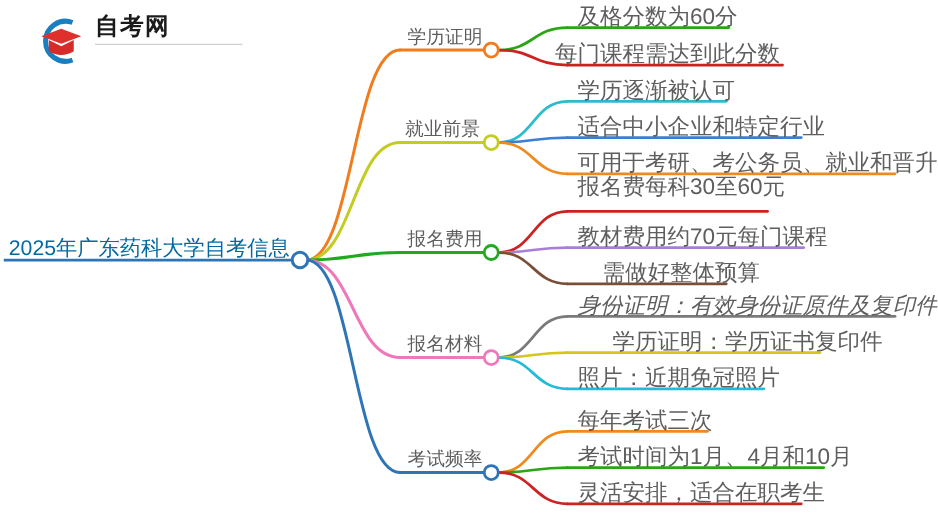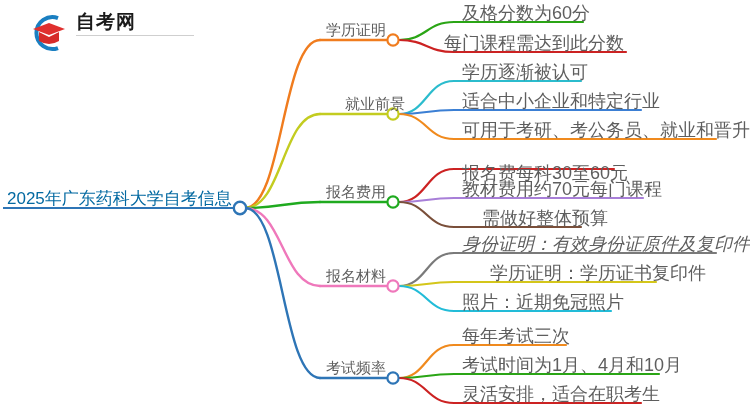--- a/index.html
+++ b/index.html
@@ -144,26 +144,26 @@
       <line x1="454" y1="403" x2="641" y2="403" stroke="#cc2222" stroke-width="2.2" stroke-linecap="round"></line>
       <circle cx="393" cy="378" r="5.6" fill="#ffffff" stroke="#2e75b6" stroke-width="2.2"></circle>
       <circle cx="240" cy="208" r="6.2" fill="#ffffff" stroke="#2e75b6" stroke-width="2.4"></circle>
     </svg>
 
   <div id="labels">
       <div class="node-label root-label" style="left: 7px; top: 190px;">2025年广东药科大学自考信息</div>
       <div class="node-label branch-label" style="left: 326px; top: 22px;">学历证明</div>
       <div class="node-label leaf-label" style="left: 462px; top: 4px;">及格分数为60分</div>
       <div class="node-label leaf-label" style="left: 444px; top: 34px;">每门课程需达到此分数</div>
-      <div class="node-label branch-label" style="left: 345px; top: 96px;">就业前景</div>
+      <div class="node-label branch-label" style="left: 324px; top: 96px;">就业前景</div>
       <div class="node-label leaf-label" style="left: 462px; top: 63px;">学历逐渐被认可</div>
       <div class="node-label leaf-label" style="left: 462px; top: 92px;">适合中小企业和特定行业</div>
       <div class="node-label leaf-label" style="left: 462px; top: 121px;">可用于考研、考公务员、就业和晋升</div>
       <div class="node-label branch-label" style="left: 326px; top: 184px;">报名费用</div>
-      <div class="node-label leaf-label" style="left: 462px; top: 164px;">报名费每科30至60元</div>
+      <div class="node-label leaf-label" style="left: 462px; top: 140px;">报名费每科30至60元</div>
       <div class="node-label leaf-label" style="left: 462px; top: 180px;">教材费用约70元每门课程</div>
       <div class="node-label leaf-label" style="left: 462px; top: 209px; margin-left: 20px;">需做好整体预算</div>
       <div class="node-label branch-label" style="left: 326px; top: 268px;">报名材料</div>
       <div class="node-label leaf-label" style="left: 462px; top: 235px; font-style: italic;">身份证明：有效身份证原件及复印件</div>
       <div class="node-label leaf-label" style="left: 462px; top: 264px; margin-left: 28px;">学历证明：学历证书复印件</div>
       <div class="node-label leaf-label" style="left: 462px; top: 293px;">照片：近期免冠照片</div>
       <div class="node-label branch-label" style="left: 326px; top: 360px;">考试频率</div>
       <div class="node-label leaf-label" style="left: 462px; top: 327px;">每年考试三次</div>
       <div class="node-label leaf-label" style="left: 462px; top: 356px;">考试时间为1月、4月和10月</div>
       <div class="node-label leaf-label" style="left: 462px; top: 385px;">灵活安排，适合在职考生</div>

